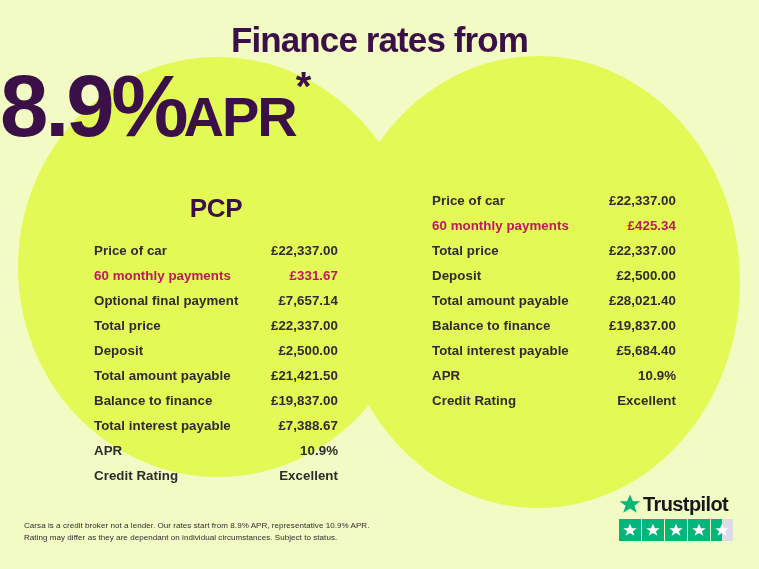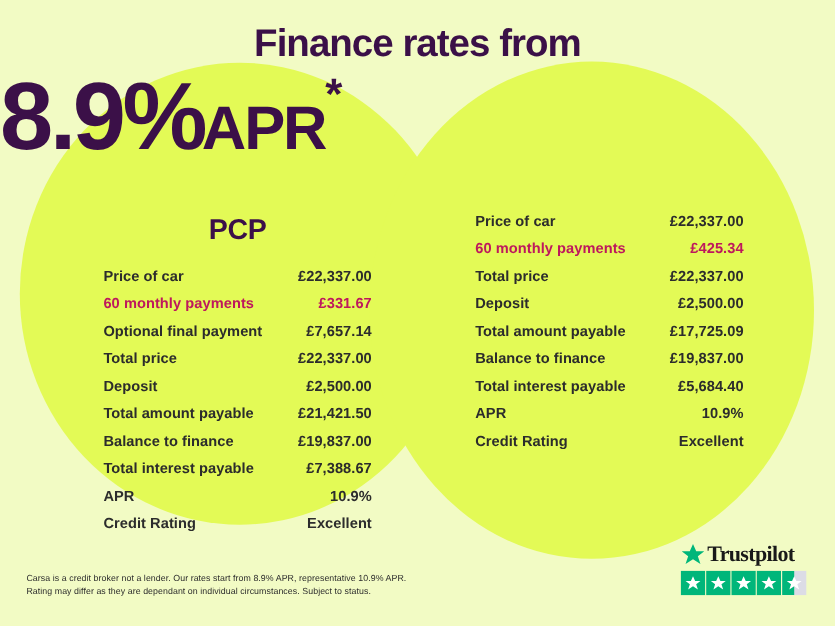--- a/index.html
+++ b/index.html
@@ -117,21 +117,20 @@
     color:#2d2d2d;
     letter-spacing:0.06px;
   }
   .disclaimer div { white-space:nowrap; }
 
   
   .trustpilot {
     position:absolute;
     right:23px; top:492px;
     width:117px;
-    font-family:Liberation Serif, serif;
   }
   .tp-word {
     display:flex; align-items:center; gap:2px;
     height:24px;
   }
   .tp-star-logo { flex:0 0 auto; line-height:0; }
   .tp-name {
     font-size:20px; font-weight:bold;
     color:#191919;
     letter-spacing:-0.6px;
@@ -232,21 +231,21 @@
         <div class="row">
           <span class="label">Total price</span>
           <span class="value">£22,337.00</span>
         </div>
         <div class="row">
           <span class="label">Deposit</span>
           <span class="value">£2,500.00</span>
         </div>
         <div class="row">
           <span class="label">Total amount payable</span>
-          <span class="value">£17,725.09</span>
+          <span class="value">£28,021.40</span>
         </div>
         <div class="row">
           <span class="label">Balance to finance</span>
           <span class="value">£19,837.00</span>
         </div>
         <div class="row">
           <span class="label">Total interest payable</span>
           <span class="value">£5,684.40</span>
         </div>
         <div class="row">

